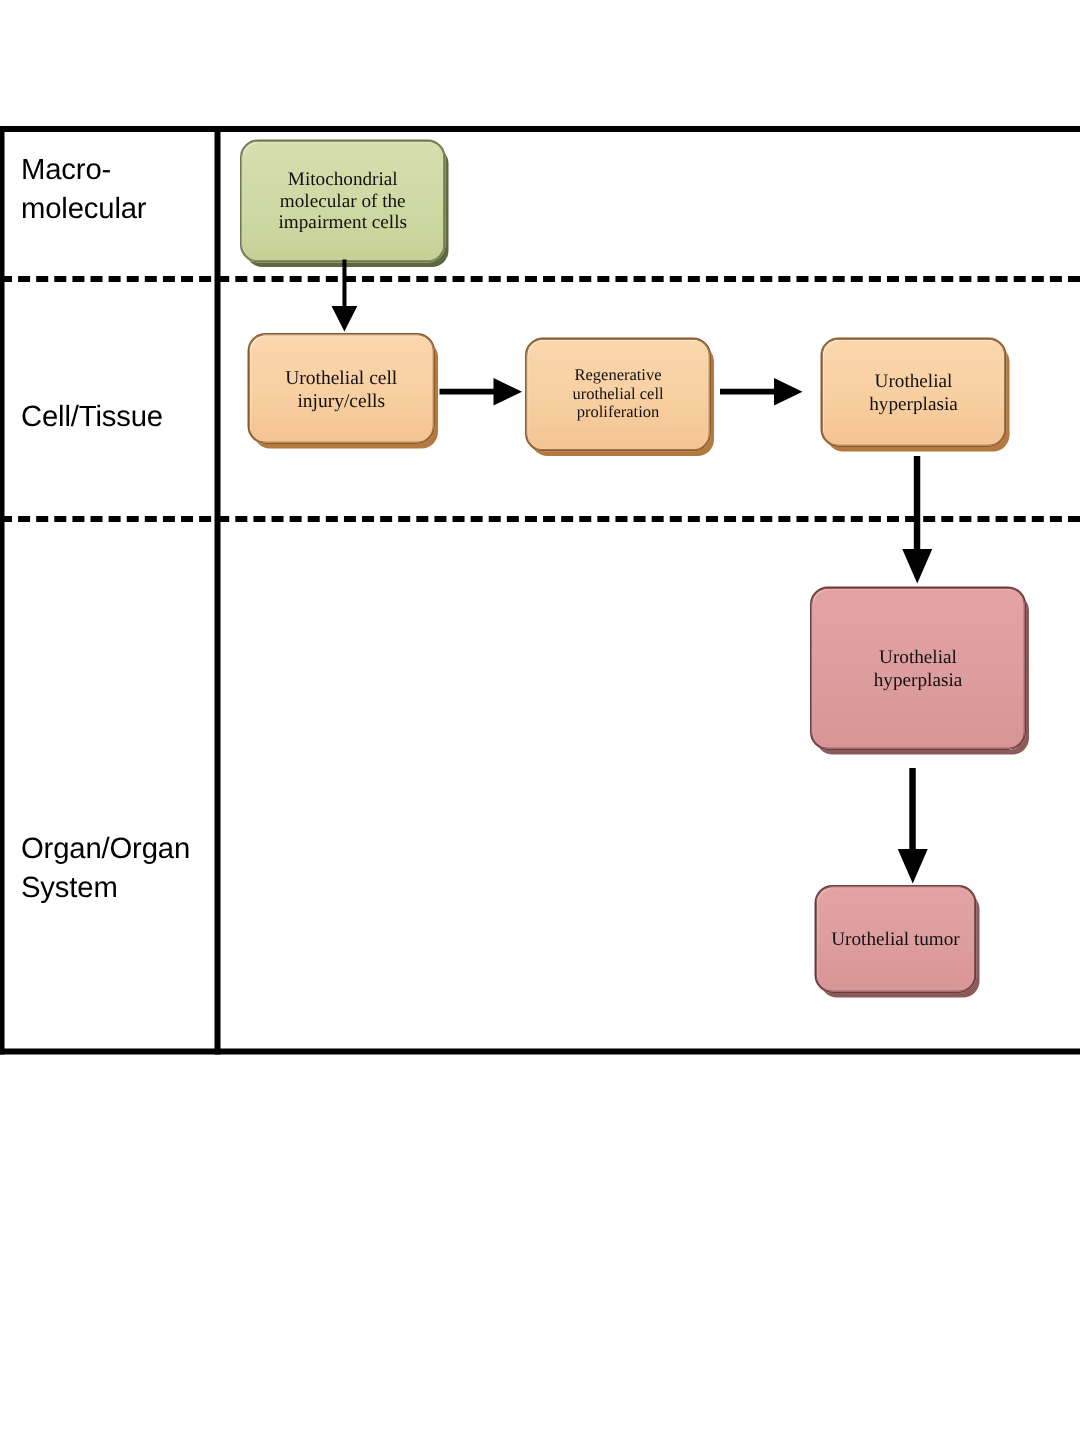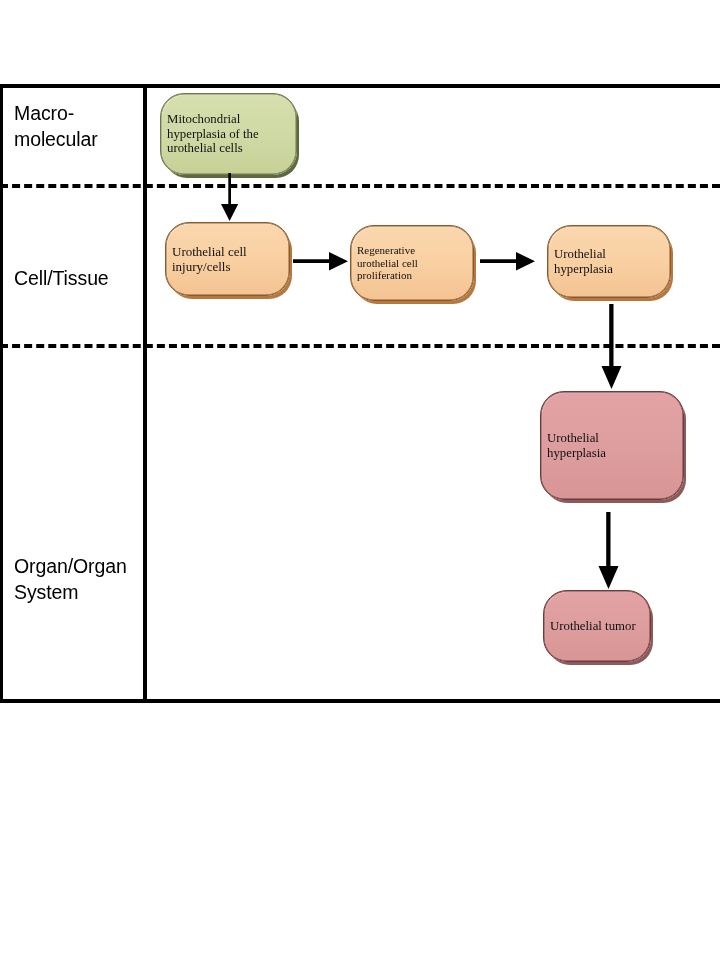--- a/index.html
+++ b/index.html
@@ -79,24 +79,25 @@
     letter-spacing: -0.1px;
   }
   #label-macromolecular { top: 100px; }
   #label-cell-tissue    { top: 265px; }
   #label-organ          { top: 553px; }
 
   
   .node {
     position: absolute;
     box-sizing: border-box;
-    border-radius: 24px;
+    border-radius: 12px;
     display: flex;
     align-items: center;
     justify-content: center;
+    text-align: center;
     font-family: "Liberation Serif", serif;
     color: #111111;
     line-height: 1.16;
     padding: 2px 6px;
   }
   .node .txt { display: block; width: 100%; }
 
   
   .node-green {
     background: linear-gradient(180deg, #d6dfae 0%, #cfd9a4 55%, #c6d096 100%);
@@ -170,22 +171,22 @@
   </div>
 
   <div class="row-label" id="label-organ">
     <div>Organ/Organ</div>
     <div>System</div>
   </div>
 
   <div class="node node-green" id="node-mito">
     <span class="txt">
       <span class="l">Mitochondrial</span><br>
-      <span class="l">hyperplasia  of the</span><br>
-      <span class="l">urothelial  cells</span>
+      <span class="l">molecular  of the</span><br>
+      <span class="l">impairment  cells</span>
     </span>
   </div>
 
   <div class="node node-orange" id="node-injury">
     <span class="txt">
       <span class="l">Urothelial  cell</span><br>
       <span class="l">injury/cells</span>
     </span>
   </div>
 

